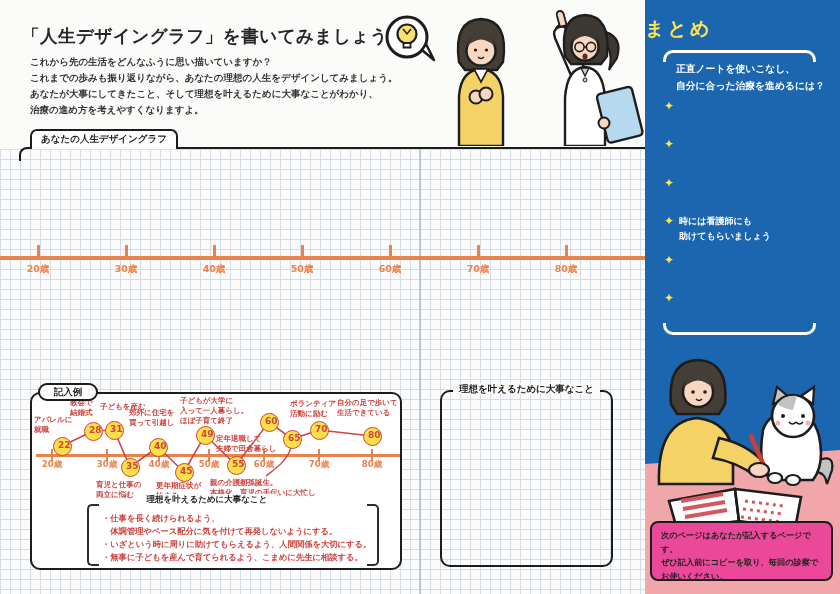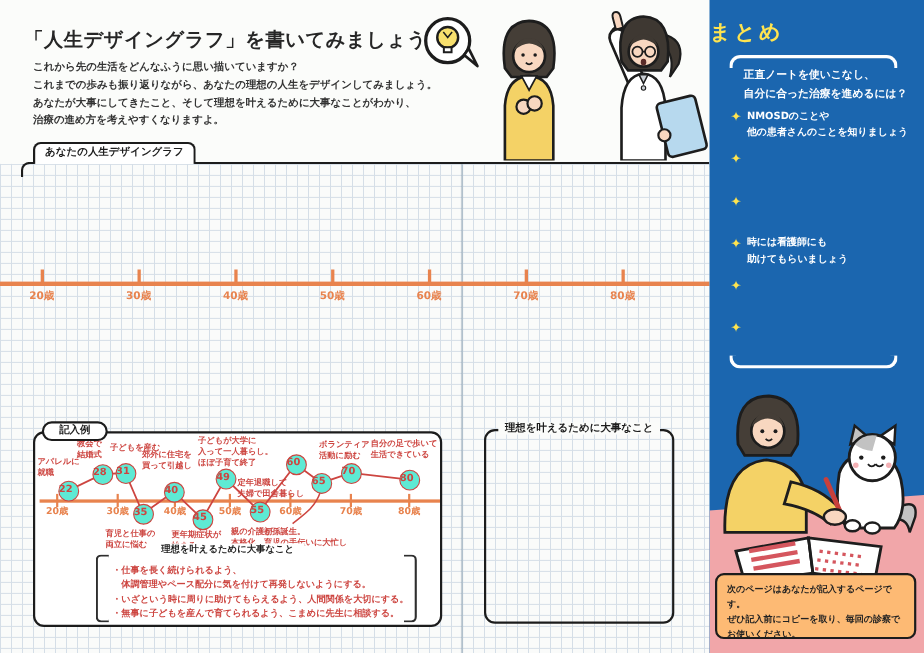--- a/index.html
+++ b/index.html
@@ -25,43 +25,43 @@
   .tick-label{top:263px;transform:translateX(-50%);font-size:9.5px;font-weight:bold;color:#e8834e;z-index:1;}
   
   .ex-box{left:30px;top:392px;width:372px;height:178px;background:#fff;border:2.5px solid #1c1c1c;border-radius:10px;box-sizing:border-box;z-index:2;}
   .ex-pill{left:38px;top:383px;width:60px;height:18px;background:#fff;border:2px solid #1c1c1c;border-radius:9px;box-sizing:border-box;z-index:4;
            font-size:9.5px;font-weight:bold;color:#1c1c1c;text-align:center;line-height:14px;}
   .ex-inner{position:absolute;left:0;top:0;width:372px;height:178px;}
   .ex-axis{position:absolute;left:4px;top:60px;width:364px;height:3px;background:#e8834e;}
   .ex-tick{position:absolute;top:55px;width:2px;height:12px;background:#e8834e;}
   .ex-tick-label{position:absolute;top:65px;transform:translateX(-50%);font-size:8.5px;font-weight:bold;color:#e8834e;}
   .ex-svg{position:absolute;left:0;top:0;z-index:1;}
-  .pt{position:absolute;width:19px;height:19px;border:1.8px solid #cd4540;border-radius:50%;background:#5eead4;box-sizing:border-box;z-index:2;
-      font-size:9px;font-weight:bold;color:#cd4540;text-align:left;line-height:15px;}
+  .pt{position:absolute;width:19px;height:19px;border:1.8px solid #cd4540;border-radius:50%;background:#fde047;box-sizing:border-box;z-index:2;
+      font-size:9px;font-weight:bold;color:#cd4540;text-align:right;line-height:15px;}
   .note{position:absolute;font-size:7.5px;font-weight:bold;color:#cd4540;line-height:1.35;z-index:2;}
   .ideals-title{position:absolute;left:105px;top:100px;width:140px;background:#fff;z-index:3;font-size:8.5px;font-weight:bold;color:#1c1c1c;text-align:center;}
   .bracket{position:absolute;top:110px;width:12px;height:62px;box-sizing:border-box;z-index:2;}
   .bracket.l{left:55px;border:2.2px solid #2e2e2e;border-right:none;border-radius:5px 0 0 5px;}
   .bracket.r{left:335px;border:2.2px solid #2e2e2e;border-left:none;border-radius:0 5px 5px 0;}
   .ideals-bullets{position:absolute;left:70px;top:118px;width:272px;font-size:8.3px;font-weight:bold;color:#cd4540;line-height:1.55;z-index:2;}
   
   .blank-box{left:440px;top:390px;width:173px;height:177px;border:2.5px solid #1c1c1c;border-radius:10px;box-sizing:border-box;z-index:2;}
   .blank-title{left:440px;top:383px;width:173px;text-align:center;z-index:3;font-size:9.5px;font-weight:bold;color:#1c1c1c;}
   .blank-title span{background:#fbfcfa;padding:0 6px;}
   
   .sidebar{left:645px;top:0;width:195px;height:594px;background:#1b66af;z-index:2;}
   .sb-title{position:absolute;left:0;top:16px;width:195px;text-align:left;font-size:19px;font-weight:bold;color:#ffe44f;letter-spacing:3px;}
   .sb-brk{position:absolute;left:18px;width:153px;height:12px;box-sizing:border-box;}
   .sb-brk.t{top:50px;border:3px solid #fff;border-bottom:none;border-radius:10px 10px 0 0;}
   .sb-brk.b{top:323px;border:3px solid #fff;border-top:none;border-radius:0 0 10px 10px;}
   .sb-lead{position:absolute;left:31px;top:61px;width:152px;font-size:9.8px;font-weight:bold;color:#fff;line-height:1.7;}
   .sb-item{position:absolute;left:19px;width:168px;display:flex;align-items:flex-start;}
   .sb-star{font-size:12px;color:#ffe44f;line-height:1.2;margin-right:5px;flex:0 0 auto;}
   .sb-item-text{font-size:9px;font-weight:bold;color:#fff;line-height:1.7;}
-  .note-box{position:absolute;left:5px;top:521px;width:183px;height:60px;background:#fdba74;border:2.5px solid #1c1c1c;border-radius:8px;box-sizing:border-box;z-index:3;}
+  .note-box{position:absolute;left:5px;top:521px;width:183px;height:60px;background:#ec4899;border:2.5px solid #1c1c1c;border-radius:8px;box-sizing:border-box;z-index:3;}
   .note-box-text{padding:6px 9px;font-size:8.2px;font-weight:bold;color:#222;line-height:1.65;}
   .sb-illo{position:absolute;left:0;top:352px;}
 </style>
 </head>
 <body>
 
 <div class="page">
 
   <div class="abs grid"></div>
   <div class="abs fold"></div>
@@ -210,22 +210,20 @@
 
   <div class="abs sidebar">
     <div class="sb-title">まとめ</div>
     <div class="sb-brk t"></div>
     <div class="sb-brk b"></div>
     <div class="sb-lead pre">正直ノートを使いこなし、
 自分に合った治療を進めるには？</div>
 
     <div class="sb-item" style="top:99px">
       <span class="sb-star">✦</span>
-      <div class="sb-item-text pre">NMOSDのことや
-他の患者さんのことを知りましょう</div>
     </div>
     <div class="sb-item" style="top:137px">
       <span class="sb-star">✦</span>
     </div>
     <div class="sb-item" style="top:176px">
       <span class="sb-star">✦</span>
     </div>
     <div class="sb-item" style="top:214px">
       <span class="sb-star">✦</span>
       <div class="sb-item-text pre">時には看護師にも

